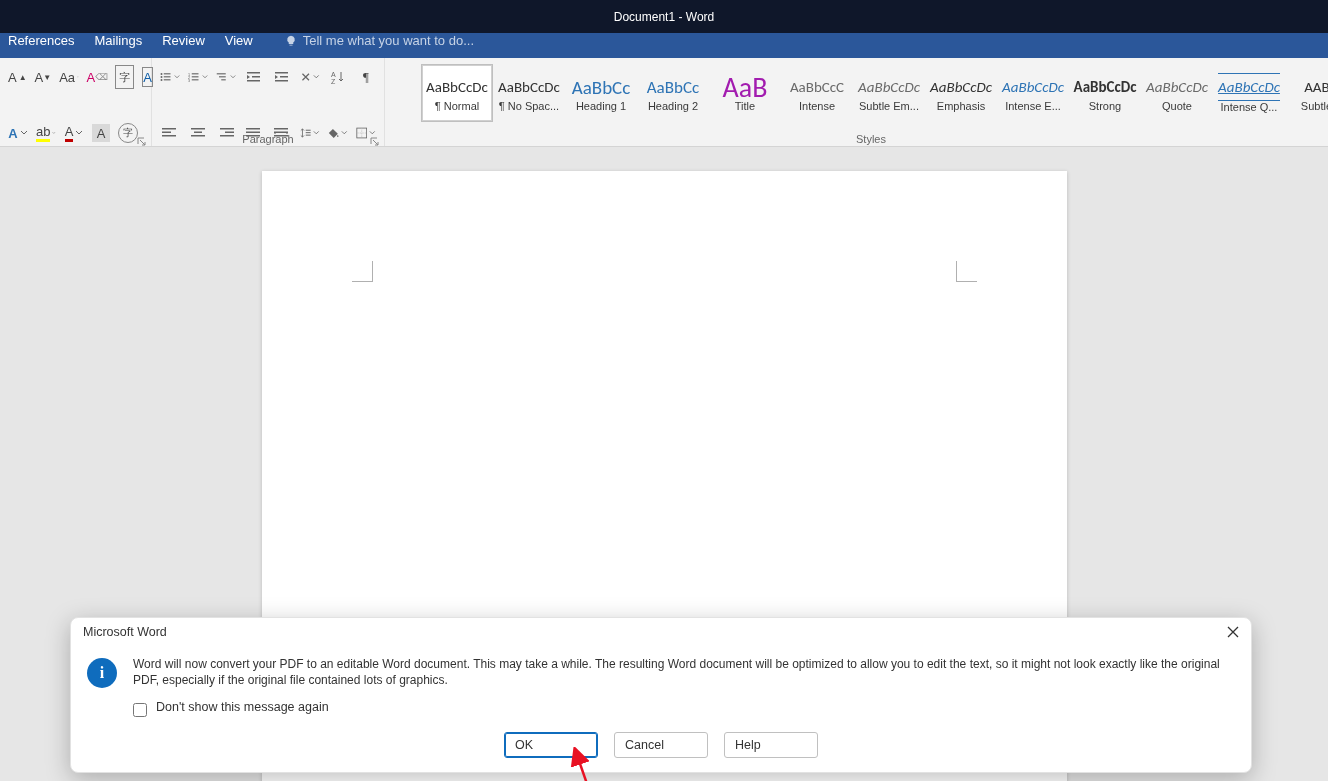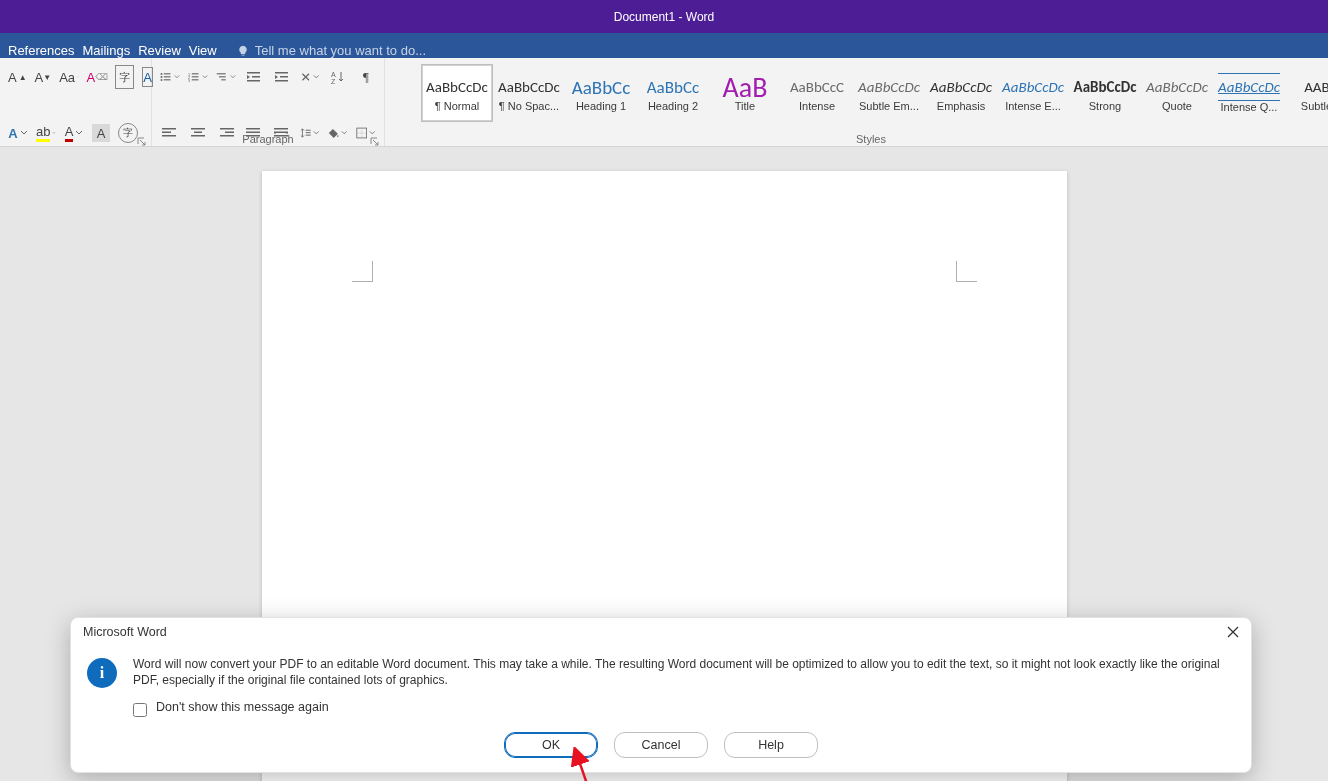--- a/index.html
+++ b/index.html
@@ -1,17 +1,17 @@
 <!DOCTYPE html>
 <html><head>
 <meta charset="utf-8">
 <style>
   html,body{margin:0;padding:0;font-family:"Segoe UI",Arial,sans-serif;background:#e6e6e6;width:1328px;height:781px;overflow:hidden;}
-  .titlebar{height:33px;background:#4c1d95;color:#fff;display:flex;align-items:center;justify-content:center;font-size:12px;}
-  .tabs{height:25px;background:#2b579a;display:flex;align-items:flex-end;padding-left:8px;gap:8px;font-size:13px;color:#fff;}
+  .titlebar{height:33px;background:#0f172a;color:#fff;display:flex;align-items:center;justify-content:center;font-size:12px;}
+  .tabs{height:25px;background:#2b579a;display:flex;align-items:flex-start;padding-left:8px;gap:20px;font-size:13px;color:#fff;}
   .tabs .tab{cursor:pointer;}
   .tell-me{display:flex;align-items:center;gap:6px;color:#c6d3e6;font-size:13px;margin-left:12px;}
   .tell-me svg{width:12px;height:12px;}
   .ribbon{height:88px;background:#f3f3f3;border-bottom:1px solid #d4d4d4;display:flex;align-items:flex-start;}
   .ribbon-group{border-right:1px solid #e1e1e1;height:88px;display:flex;flex-direction:column;justify-content:space-between;padding:6px 8px 0 8px;box-sizing:border-box;position:relative;}
   .ribbon-group .label{position:absolute;bottom:1px;left:0;right:0;text-align:center;font-size:11px;color:#666;}
   .ribbon-group .launcher{position:absolute;bottom:3px;right:4px;width:10px;height:10px;}
   .ribbon-group .launcher svg{width:10px;height:10px;}
   .font-group{width:152px;}
   .font-row{display:flex;gap:8px;align-items:center;height:26px;}
@@ -33,21 +33,21 @@
   
   .dialog{position:absolute;left:70px;top:470px;width:1180px;background:#fff;border-radius:8px;box-shadow:0 6px 24px rgba(0,0,0,.25);border:1px solid #e2e2e2;z-index:10;}
   .dialog-title{height:28px;display:flex;align-items:center;padding:0 12px;font-size:12.5px;color:#333;position:relative;}
   .dialog-close{position:absolute;right:8px;top:4px;width:20px;height:20px;display:flex;align-items:center;justify-content:center;cursor:pointer;font-size:14px;color:#333;}
   .dialog-body{display:flex;padding:10px 16px 6px 16px;gap:16px;align-items:flex-start;}
   .info-icon{width:30px;height:30px;border-radius:50%;background:#0f6cbd;color:#fff;display:flex;align-items:center;justify-content:center;font-family:Georgia,serif;font-weight:bold;font-size:16px;flex-shrink:0;margin-top:2px;}
   .dialog-text{font-size:12px;color:#333;line-height:1.35;}
   .dialog-check{display:flex;align-items:flex-start;gap:6px;padding:6px 16px 6px 58px;font-size:12.5px;color:#333;}
   .dialog-check input{width:14px;height:14px;}
   .dialog-buttons{display:flex;justify-content:center;gap:16px;padding:6px 0 14px 0;}
-  .dlg-btn{min-width:72px;height:24px;border:1px solid #c0c0c0;background:#fff;border-radius:11px;font-size:12.5px;color:#333;cursor:pointer;display:flex;align-items:center;justify-content:center;padding:0 10px;}
+  .dlg-btn{min-width:72px;height:24px;border:1px solid #c0c0c0;background:#fff;border-radius:3px;font-size:12.5px;color:#333;cursor:pointer;display:flex;align-items:center;justify-content:flex-start;padding:0 10px;}
   .dlg-btn.primary{border:1px solid #0f6cbd;box-shadow:0 0 0 1px #0f6cbd inset;}
   .arrow-annotation{position:absolute;left:565px;top:600px;z-index:20;pointer-events:none;}
 </style>
 </head>
 <body>
 
 <div class="titlebar">
   <span>Document1 - Word</span>
 </div>
 

